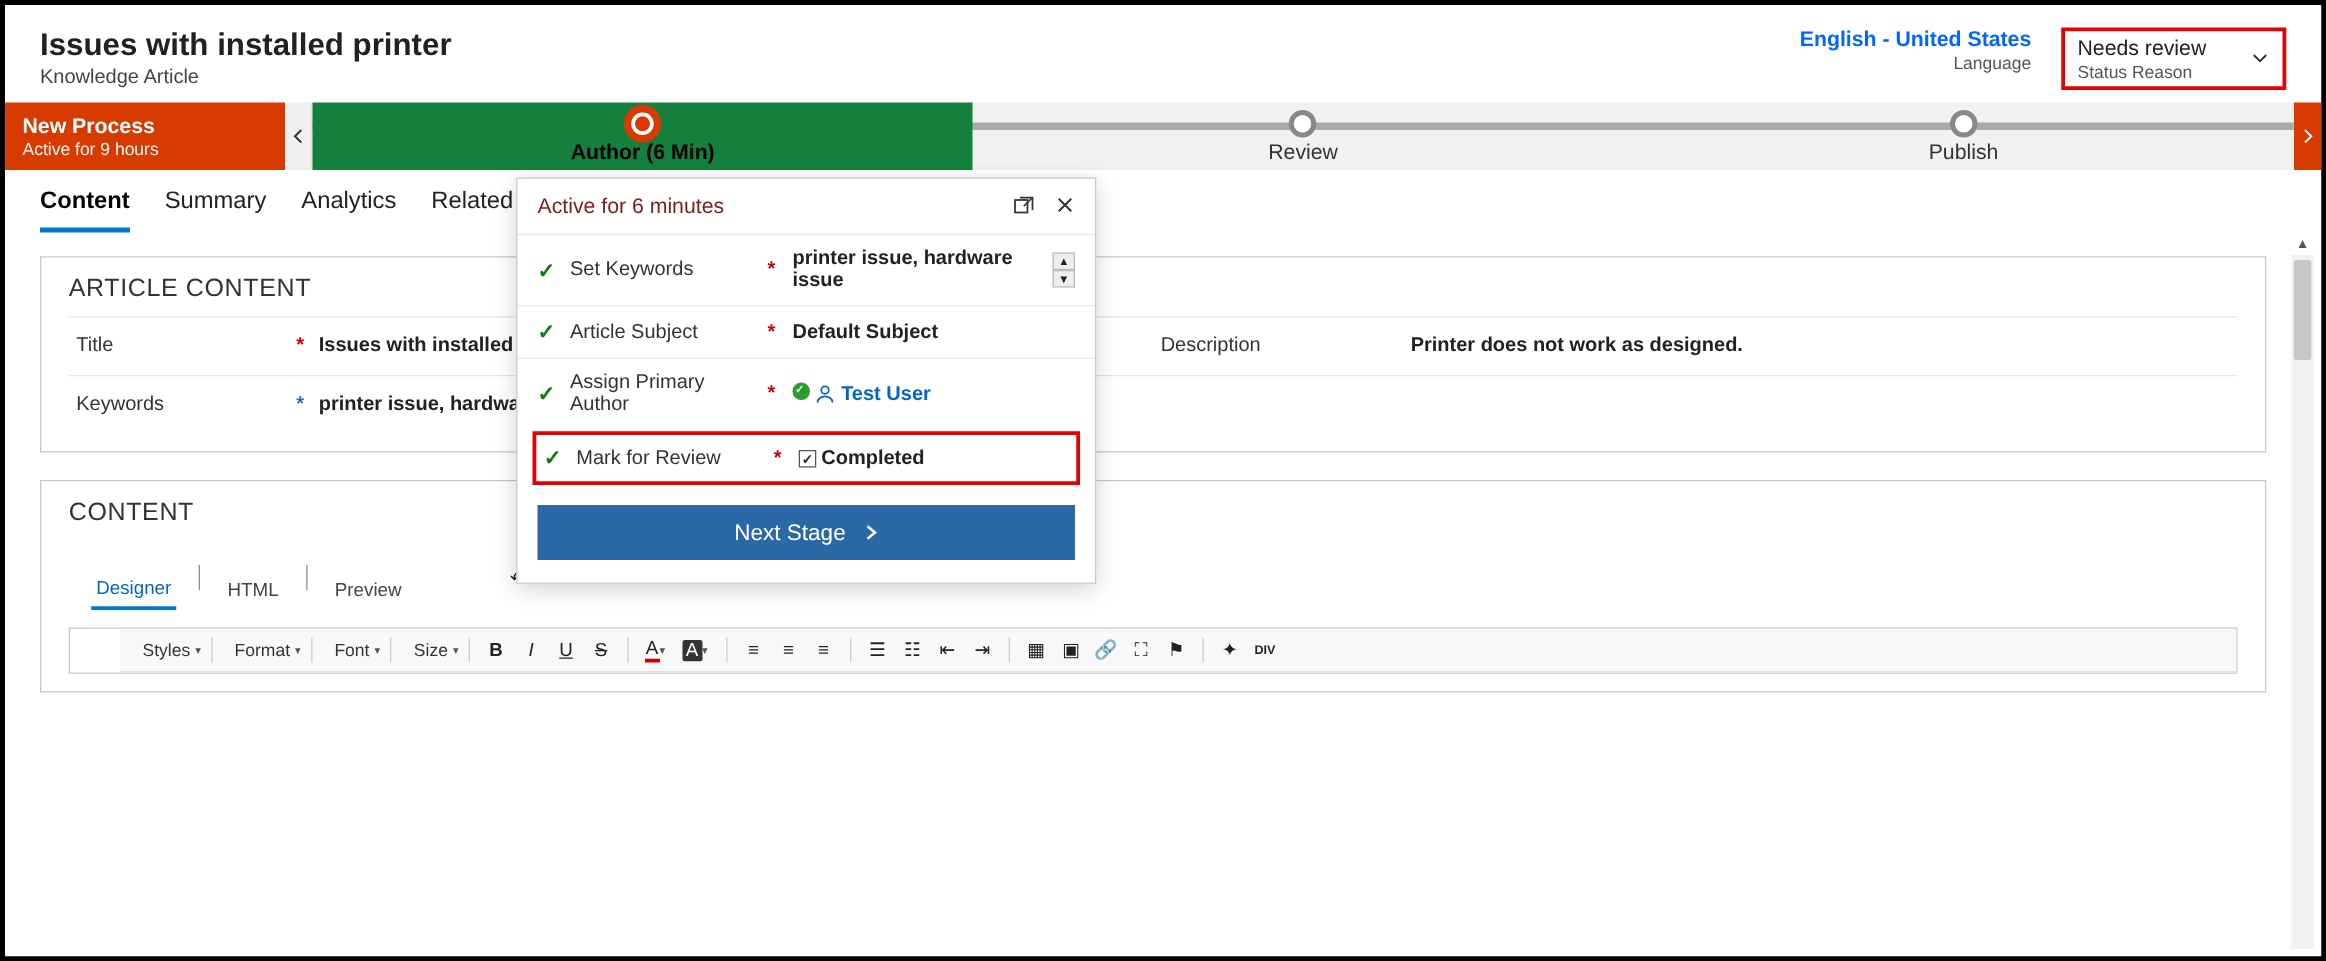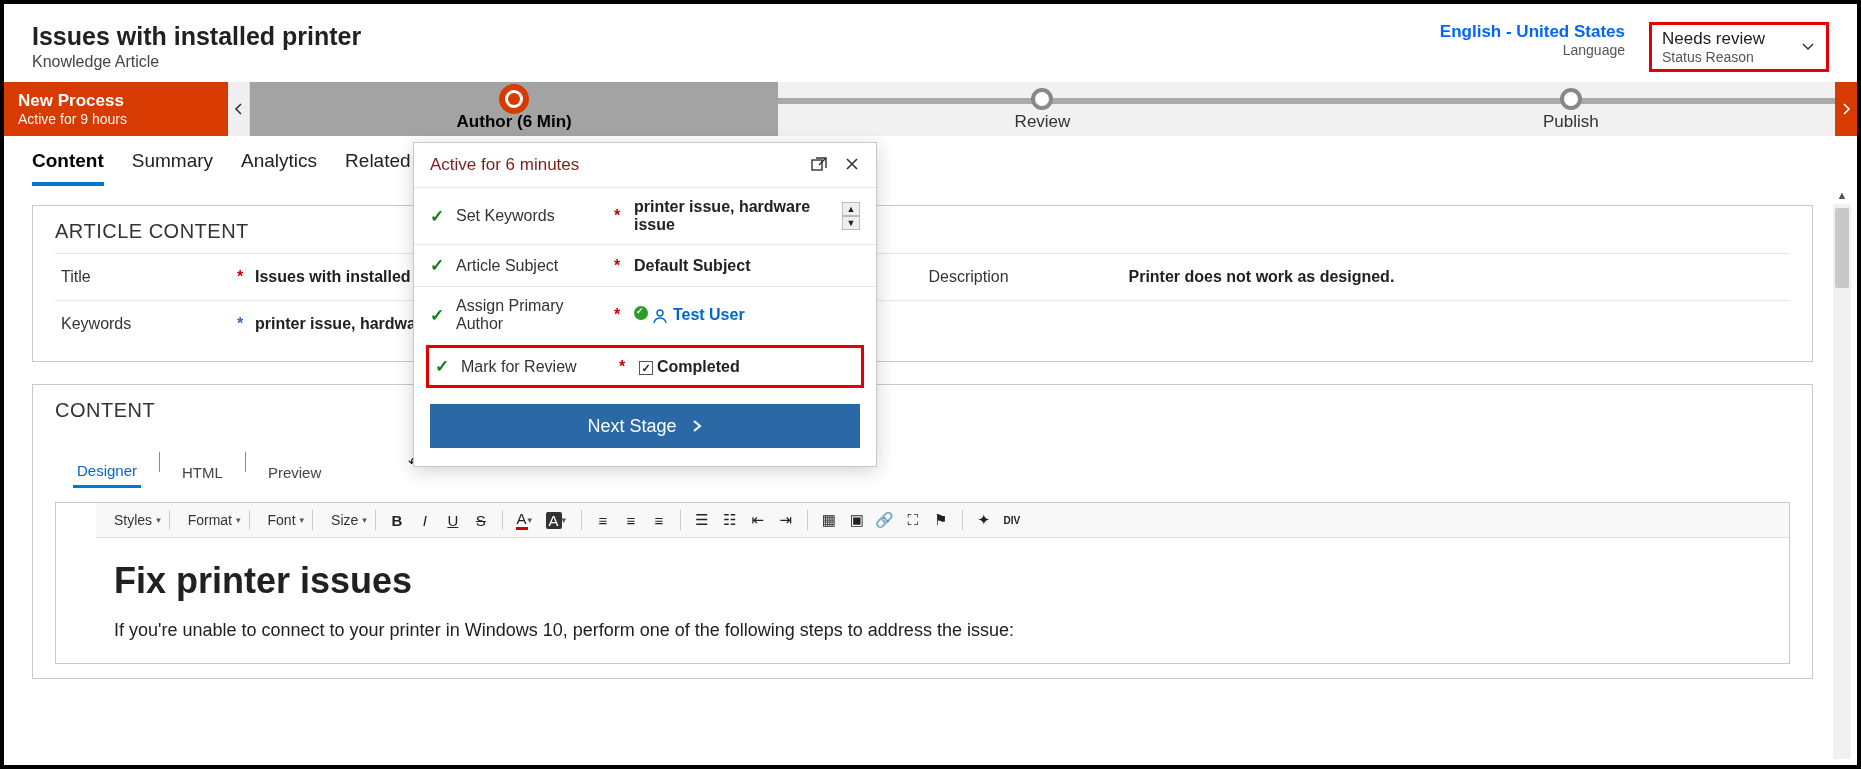--- a/index.html
+++ b/index.html
@@ -22,21 +22,21 @@
   
   
   .process-bar { display: flex; align-items: stretch; height: 54px; position: relative; }
   .process-info { background: #d83b01; color: #fff; padding: 6px 14px; width: 224px; display: flex; flex-direction: column; justify-content: center; }
   .process-info .pname { font-size: 17px; font-weight: 600; }
   .process-info .pactive { font-size: 14px; opacity: .95; }
   .process-back { width: 22px; background: #efefef; display: flex; align-items: center; justify-content: center; border-right: 1px solid #ddd; }
   .process-stages { flex: 1; position: relative; display: flex; background: #f1f1f1; }
   .process-line { position: absolute; top: 16px; left: 0; right: 0; height: 6px; background: #aaa; }
   .stage { flex: 1; position: relative; display: flex; flex-direction: column; align-items: center; justify-content: flex-end; padding-bottom: 4px; }
-  .stage.active { background: #a3a3a3; }
+  .stage.active { background: #15803d; }
   .stage-circle { width: 22px; height: 22px; border-radius: 50%; background: #fff; border: 4px solid #888; position: absolute; top: 6px; }
   .stage.active .stage-circle { border: 6px solid #d83b01; width: 30px; height: 30px; top: 2px; }
   .stage.active .stage-circle::after { content:""; position:absolute; inset:3px; border-radius:50%; background:#d83b01; }
   .stage-label { font-size: 17px; color: #333; margin-top: 24px; position: relative; z-index: 2; }
   .stage.active .stage-label { font-weight: 700; color: #000; }
   .process-forward { width: 22px; background: #d83b01; display: flex; align-items: center; justify-content: center; color: #fff; }
 
   
   .tabs { padding: 14px 28px 0 28px; display: flex; gap: 28px; border-bottom: 1px solid transparent; }
   .tab { font-size: 19px; padding-bottom: 10px; cursor: pointer; }
@@ -257,24 +257,20 @@
           <span class="tb-sep"></span>
           <span class="tb-btn">▦</span>
           <span class="tb-btn">▣</span>
           <span class="tb-btn">🔗</span>
           <span class="tb-btn">⛶</span>
           <span class="tb-btn">⚑</span>
           <span class="tb-sep"></span>
           <span class="tb-btn">✦</span>
           <span class="tb-btn" style="font-size:10px;font-weight:700;">DIV</span>
         </div>
-        <div class="editor-content">
-          <h1>Fix printer issues</h1>
-          <p>If you're unable to connect to your printer in Windows 10, perform one of the following steps to address the issue:</p>
-        </div>
       </div>
     </div>
     </div>
   </div>
 
   <div class="vscroll">
     <div class="arrow up">▲</div>
     <div class="thumb"></div>
   </div>
 

